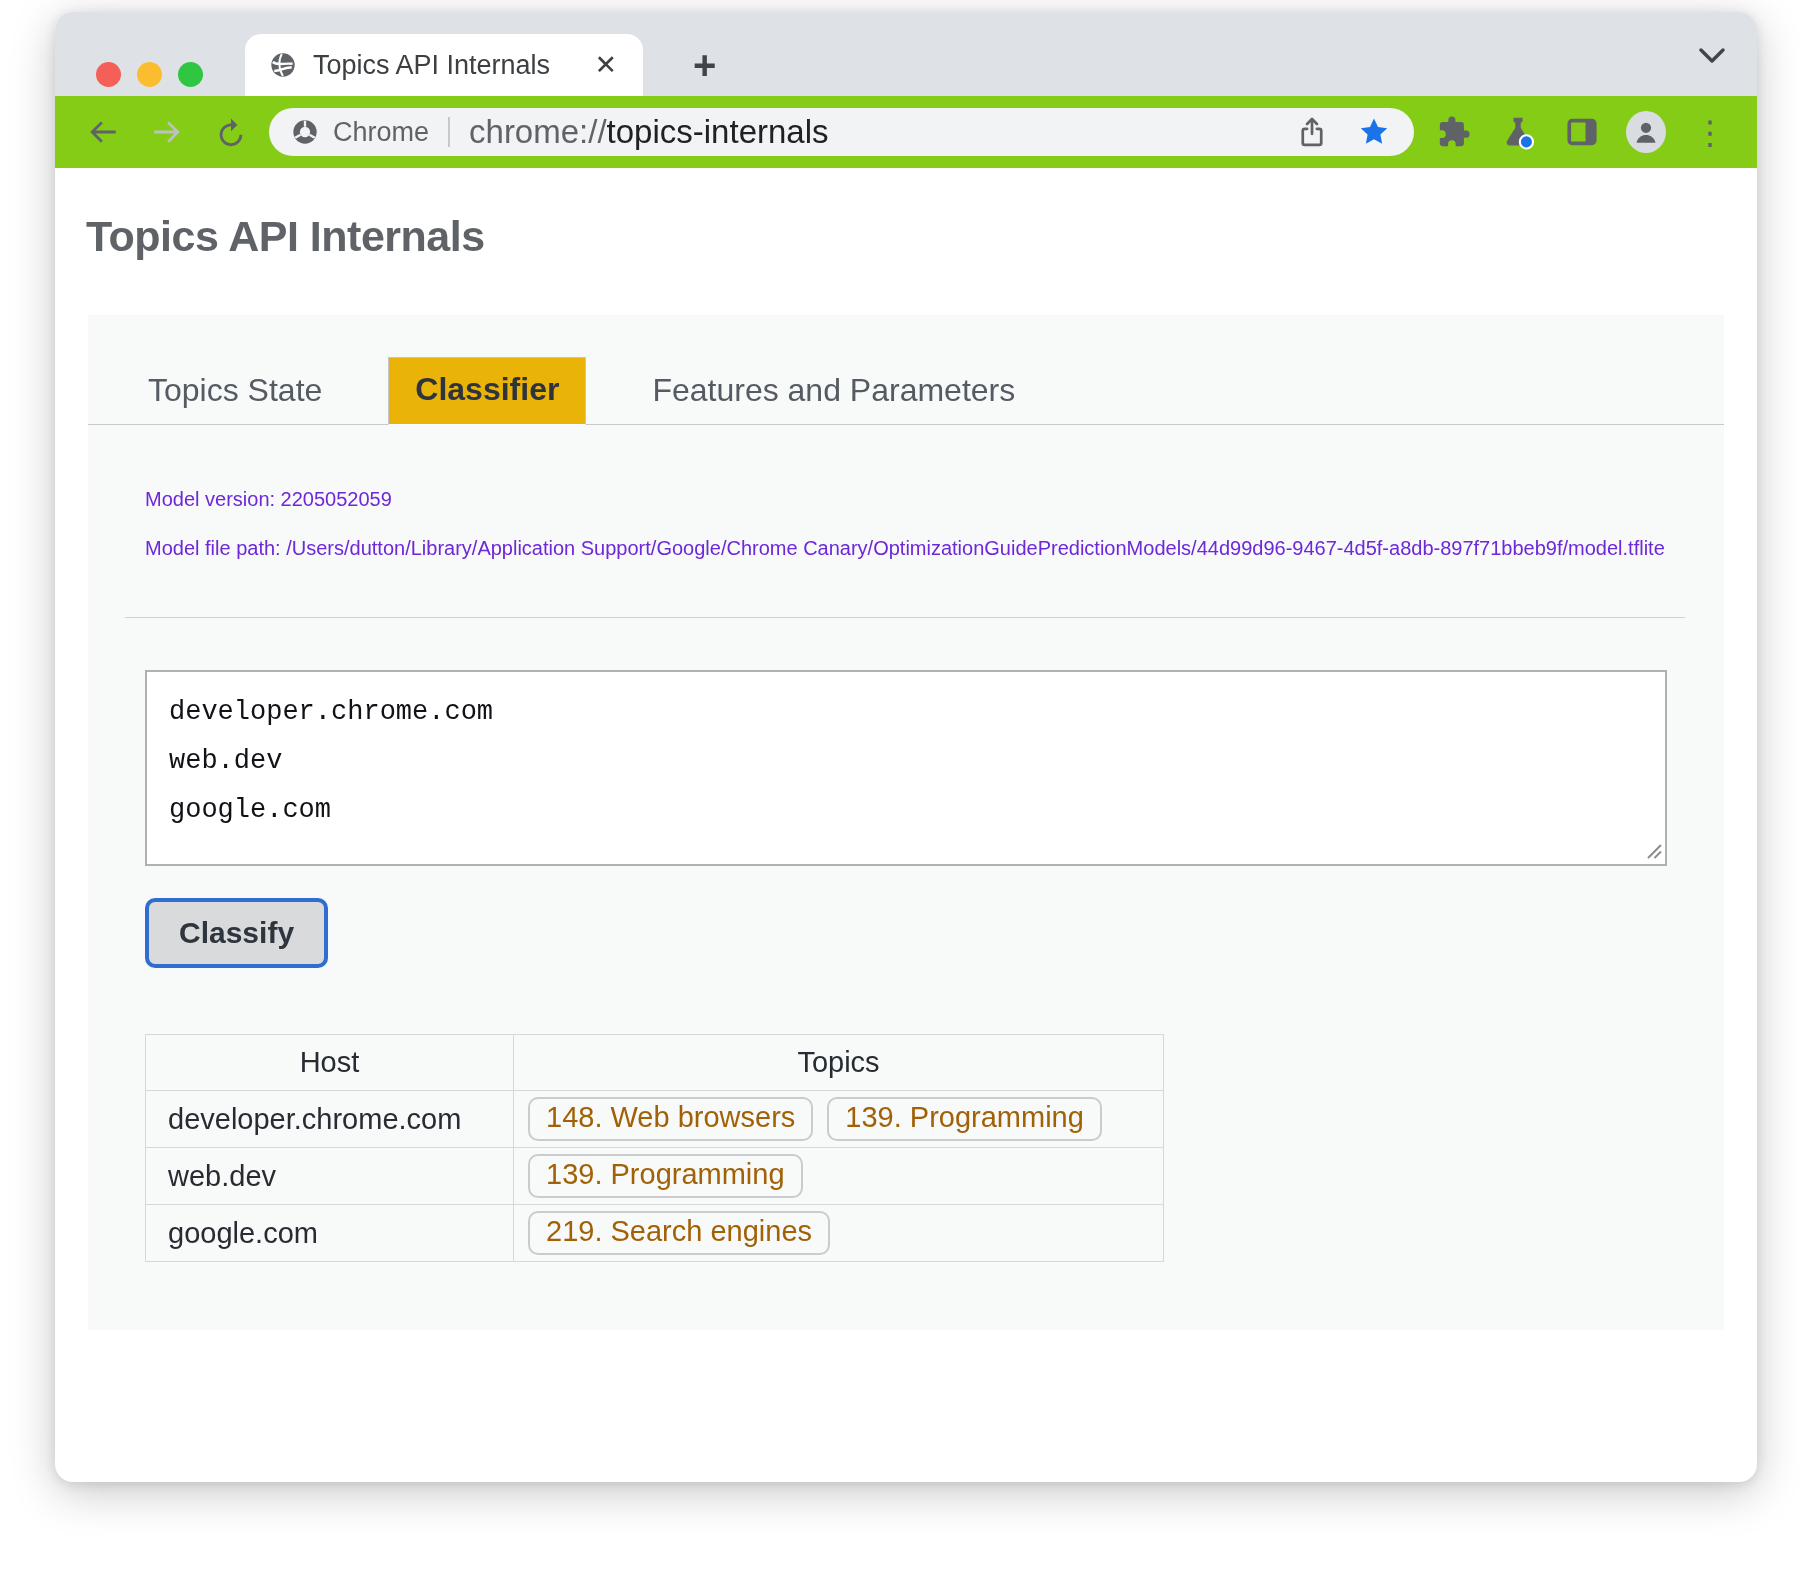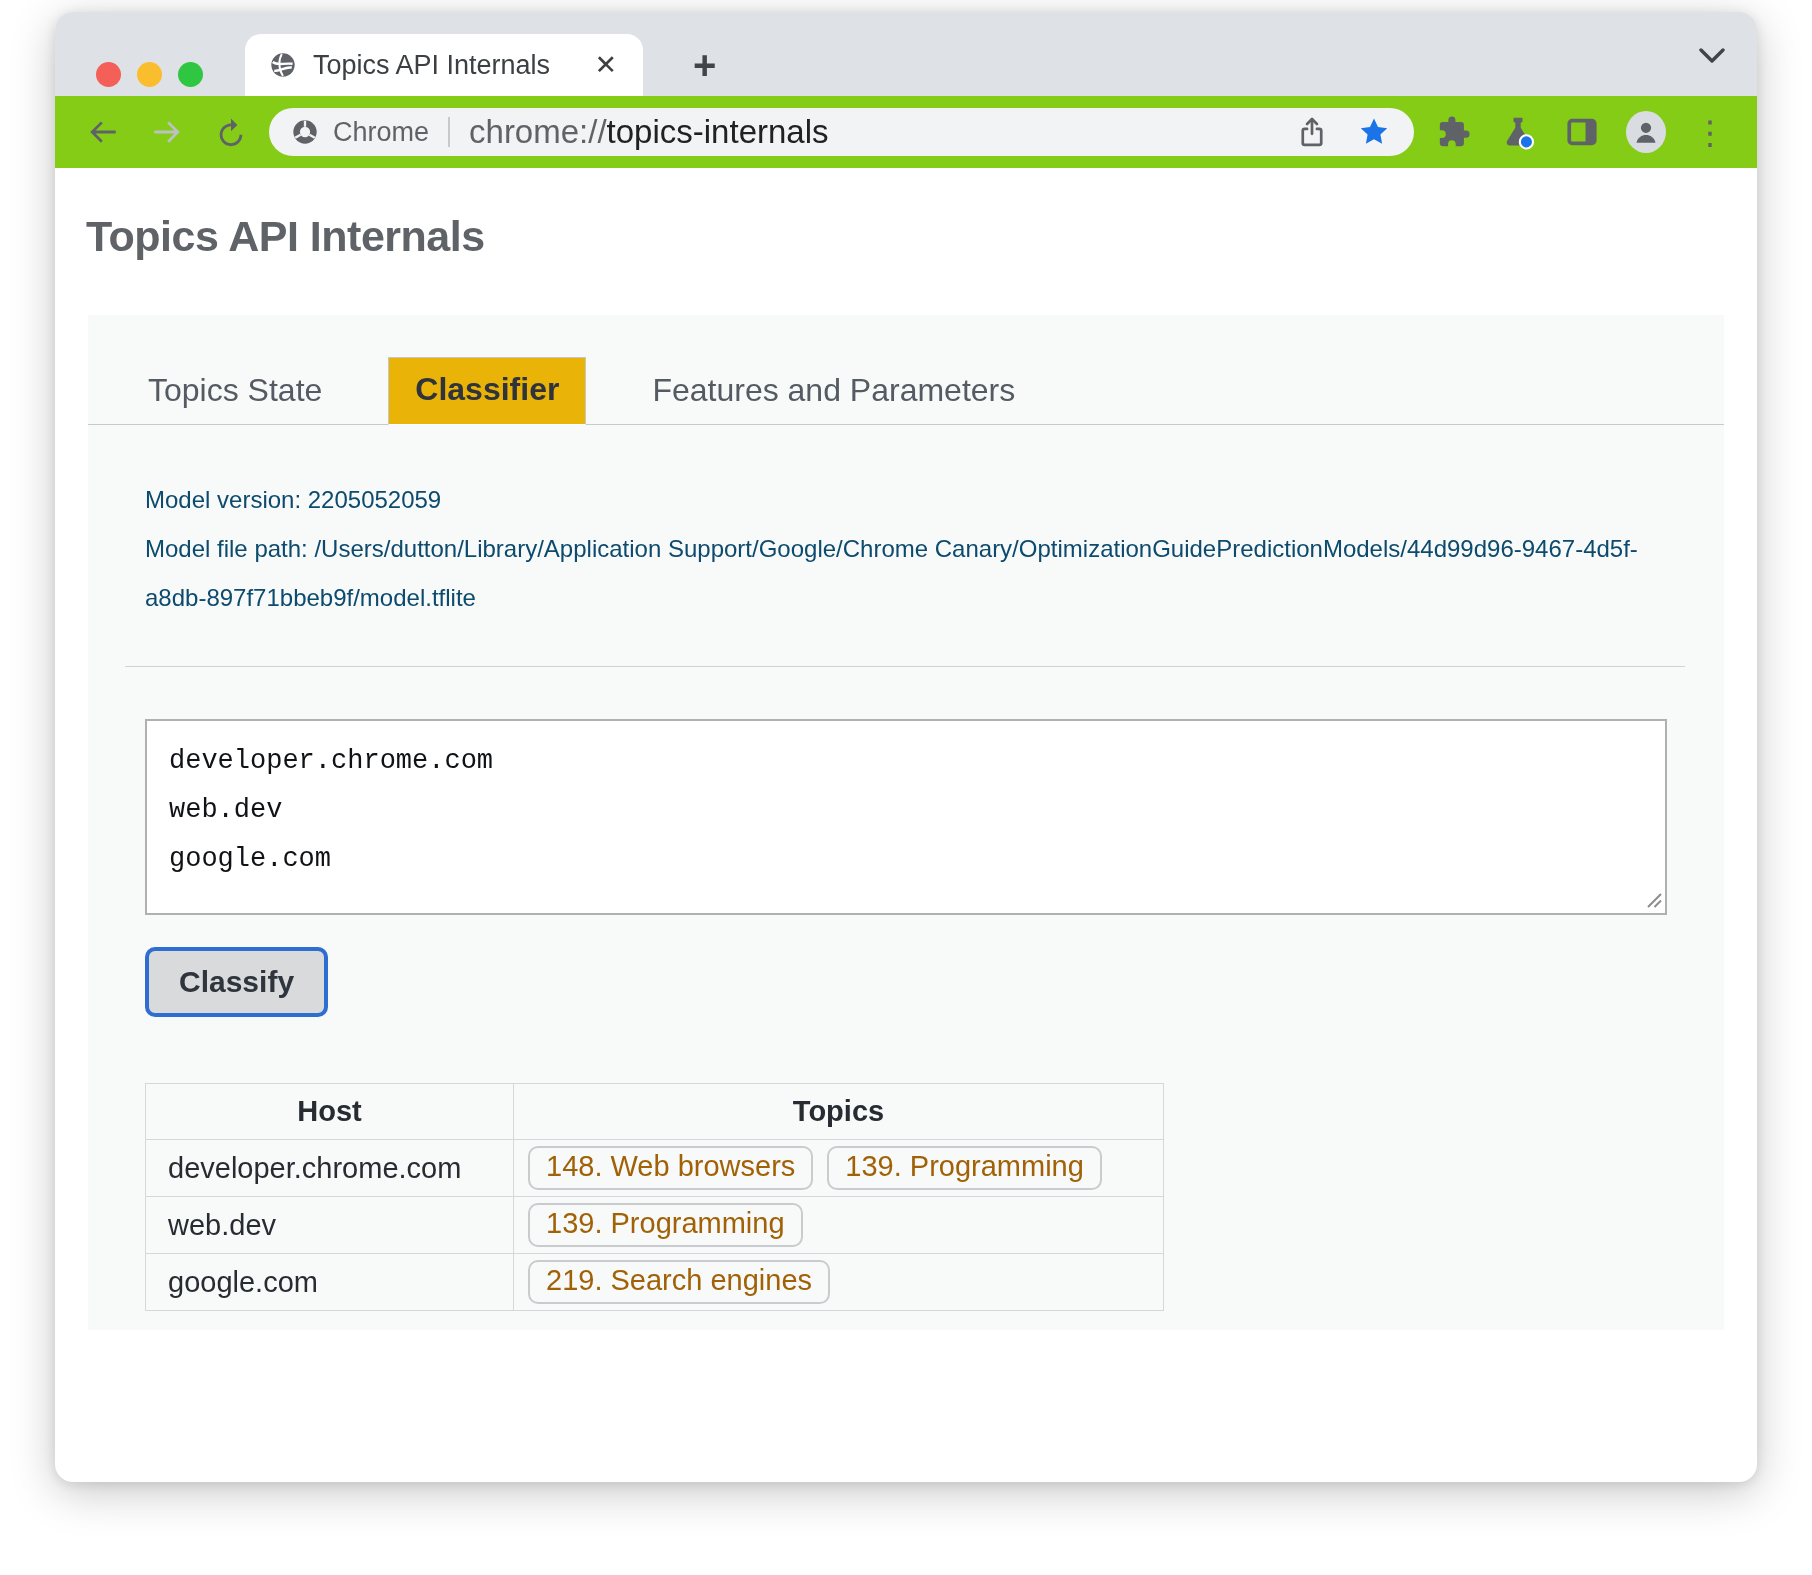--- a/index.html
+++ b/index.html
@@ -63,21 +63,21 @@
   .panel { margin: 54px 33px 0 33px; height: 1015px; background: #f8f9f9; }
 
   .ptabs { position: relative; display: flex; align-items: flex-end; padding: 42px 0 0 37px; gap: 43px; }
   .ptabs .underline { position: absolute; left: 0; right: 0; bottom: 0; height: 1px; background: #c9c9c9; }
   .ptab { font-size: 32px; color: #555b63; padding: 13px 23px 16px 23px; white-space: nowrap; }
   .ptab.active {
     position: relative; z-index: 2; background: #eab308; font-weight: bold; color: #2e333c;
     border: 1px solid #c6c6c6; border-bottom: 1px solid #ffffff; padding: 13px 26px 16px 26px;
   }
 
-  .model-info { margin: 50px 57px 0 57px; font-size: 24px; line-height: 49px; color: #0c4a6e; word-wrap: break-word; }
+  .model-info { margin: 50px 57px 0 57px; font-size: 20px; line-height: 49px; color: #6d28d9; word-wrap: break-word; }
 
   .rule { border: none; border-top: 1px solid #d2d2d2; margin: 44px 39px 0 37px; }
 
   .textarea-wrap { position: relative; margin: 52px 57px 0 57px; }
   .hosts-input {
     display: block; width: 100%; height: 196px; background: #ffffff;
     border: 2px solid #b0b0b0; resize: none; outline: none;
     padding: 16px 22px; font-family: "Liberation Mono", monospace;
     font-size: 27px; line-height: 49px; color: #101216;
   }
@@ -85,21 +85,21 @@
 
   .classify-btn {
     margin: 32px 0 0 57px; display: inline-block;
     font-family: "Liberation Sans", sans-serif; font-size: 30px; font-weight: bold; color: #2f353d;
     background: #d9dadb; border: 4px solid #2f6ed0; border-radius: 10px;
     padding: 14px 30px; cursor: default;
   }
 
   table.results { margin: 66px 0 0 57px; border-collapse: collapse; font-size: 29px; color: #272c33; background: transparent; }
   .results th, .results td { border: 1px solid #d6d7d9; }
-  .results th { font-weight: bold; text-align: center; height: 56px; padding: 0 20px; }
+  .results th { font-weight: normal; text-align: center; height: 56px; padding: 0 20px; }
   .results col.c-host   { width: 368px; }
   .results col.c-topics { width: 650px; }
   .results td { height: 56px; }
   .results td.host-cell { text-align: left; padding-left: 22px; }
   .results td.topics-cell { padding: 6px 14px; }
   .chip {
     display: inline-block; border: 2px solid #c9cbcf; border-radius: 10px;
     padding: 2px 16px 5px 16px; margin-right: 14px; color: #a16207; white-space: nowrap; text-align: center;
   }
 

